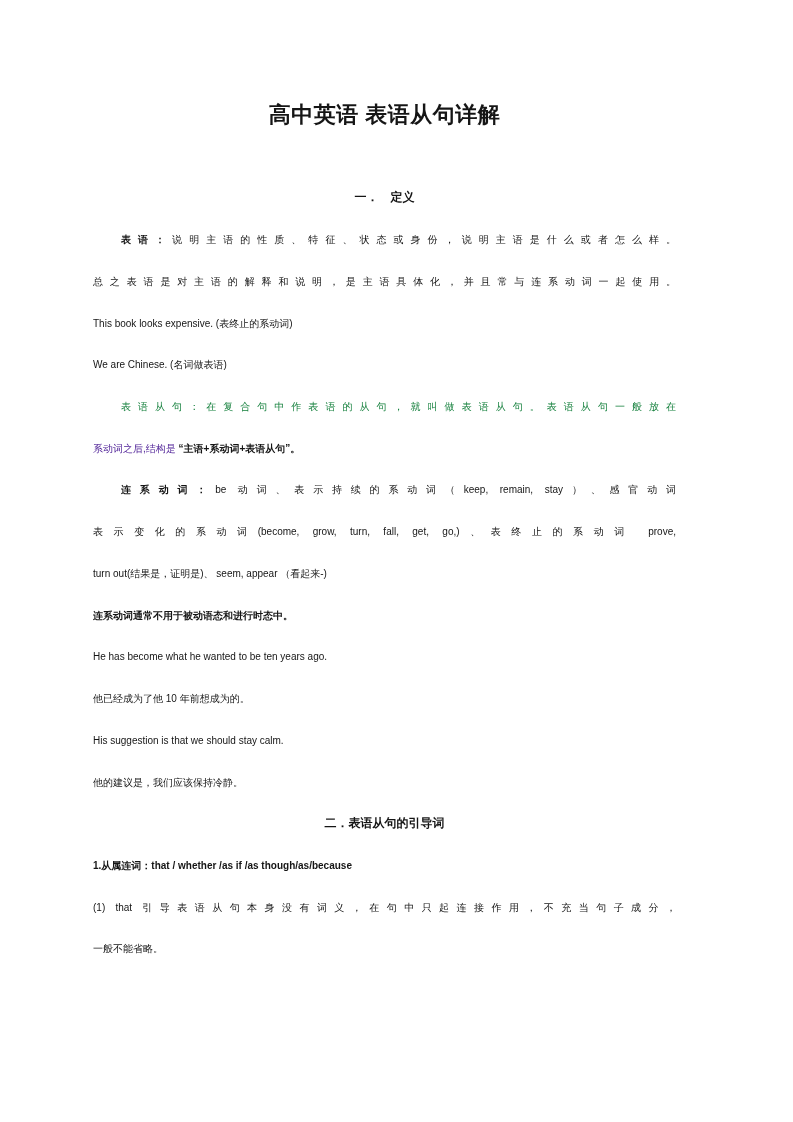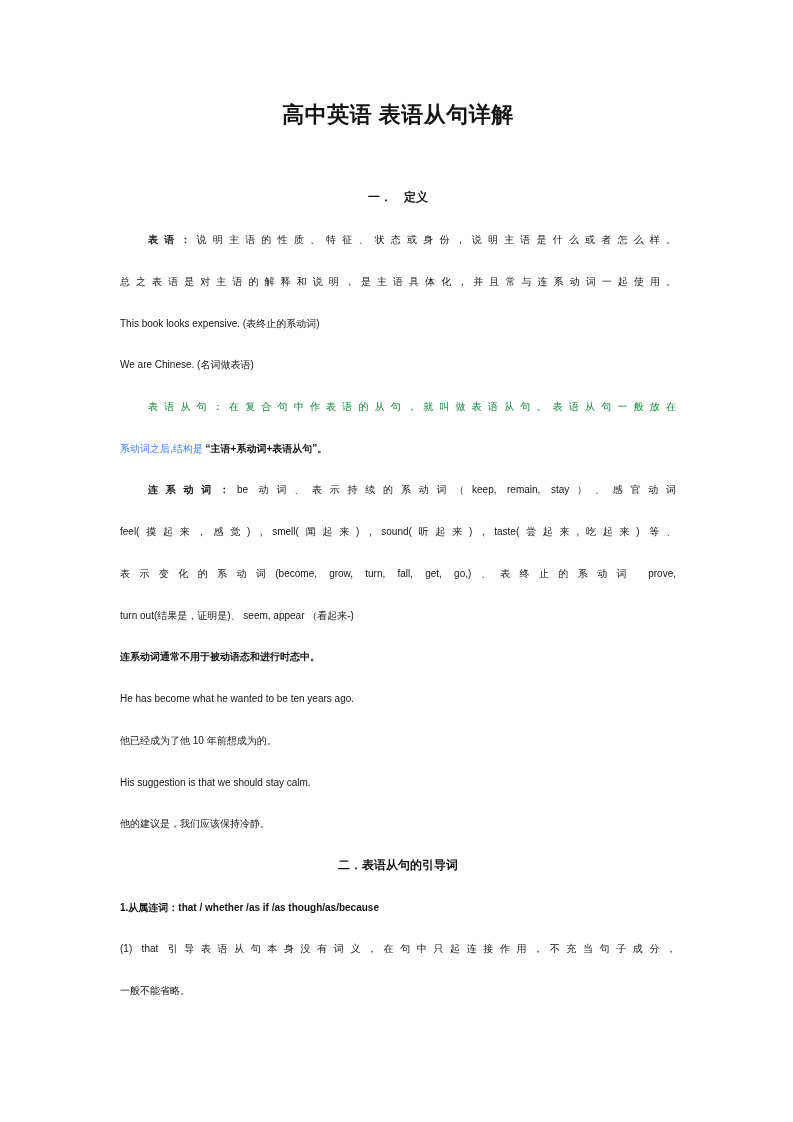--- a/index.html
+++ b/index.html
@@ -1,21 +1,21 @@
 <!DOCTYPE html>
 <html><head>
 <meta charset="utf-8">
 <style>
   html,body{margin:0;padding:0;background:#ffffff;}
   .page{
     position:relative;
     width:793px;height:1122px;
     background:#ffffff;
     box-sizing:border-box;
-    padding:94px 117px 0 120px;
+    padding:94px 117px 0 93px;
     font-family:"Liberation Sans","DejaVu Sans",sans-serif;
     color:#151515;
     overflow:hidden;
   }
   .ln{
     height:41.72px;
     line-height:41.72px;
     font-size:10px;
     white-space:nowrap;
     text-align:left;
@@ -32,23 +32,22 @@
 
 <div class="page">
   <div class="ln title center"><span class="b">高中英语 表语从句详解</span></div>
   <div class="ln"></div>
   <div class="ln heading center"><span class="b">一．　定义</span></div>
   <div class="ln indent just"><span class="b">表语：</span><span>说明主语的性质、特征、状态或身份，说明主语是什么或者怎么样。</span></div>
   <div class="ln just"><span>总之表语是对主语的解释和说明，是主语具体化，并且常与连系动词一起使用。</span></div>
   <div class="ln"><span>This book looks expensive. (表终止的系动词)</span></div>
   <div class="ln"><span>We are Chinese. (名词做表语)</span></div>
   <div class="ln indent just"><span style="color: #15803d;">表语从句：在复合句中作表语的从句，就叫做表语从句。表语从句一般放在</span></div>
-  <div class="ln"><span style="color: #3b82f6;">系动词之后,结构是 </span><span class="b">“主语+系动词+表语从句”。</span></div>
+  <div class="ln"><span style="color: #4c1d95;">系动词之后,结构是 </span><span class="b">“主语+系动词+表语从句”。</span></div>
   <div class="ln indent just"><span class="b">连系动词：</span><span>be 动词、表示持续的系动词（keep, remain, stay）、感官动词</span></div>
-  <div class="ln just"><span>feel(摸起来，感觉) , smell(闻起来) , sound(听起来) , taste(尝起来,吃起来) 等、</span></div>
   <div class="ln just"><span>表示变化的系动词(become, grow, turn, fall, get, go,)、表终止的系动词 prove,</span></div>
   <div class="ln"><span>turn out(结果是，证明是)、 seem, appear （看起来-)</span></div>
   <div class="ln"><span class="b">连系动词通常不用于被动语态和进行时态中。</span></div>
   <div class="ln"><span>He has become what he wanted to be ten years ago.</span></div>
   <div class="ln"><span>他已经成为了他 10 年前想成为的。</span></div>
   <div class="ln"><span>His suggestion is that we should stay calm.</span></div>
   <div class="ln"><span>他的建议是，我们应该保持冷静。</span></div>
   <div class="ln heading center"><span class="b">二．表语从句的引导词</span></div>
   <div class="ln"><span class="b">1.从属连词：that / whether /as if /as though/as/because</span></div>
   <div class="ln just"><span>(1) that 引导表语从句本身没有词义，在句中只起连接作用，不充当句子成分，</span></div>

